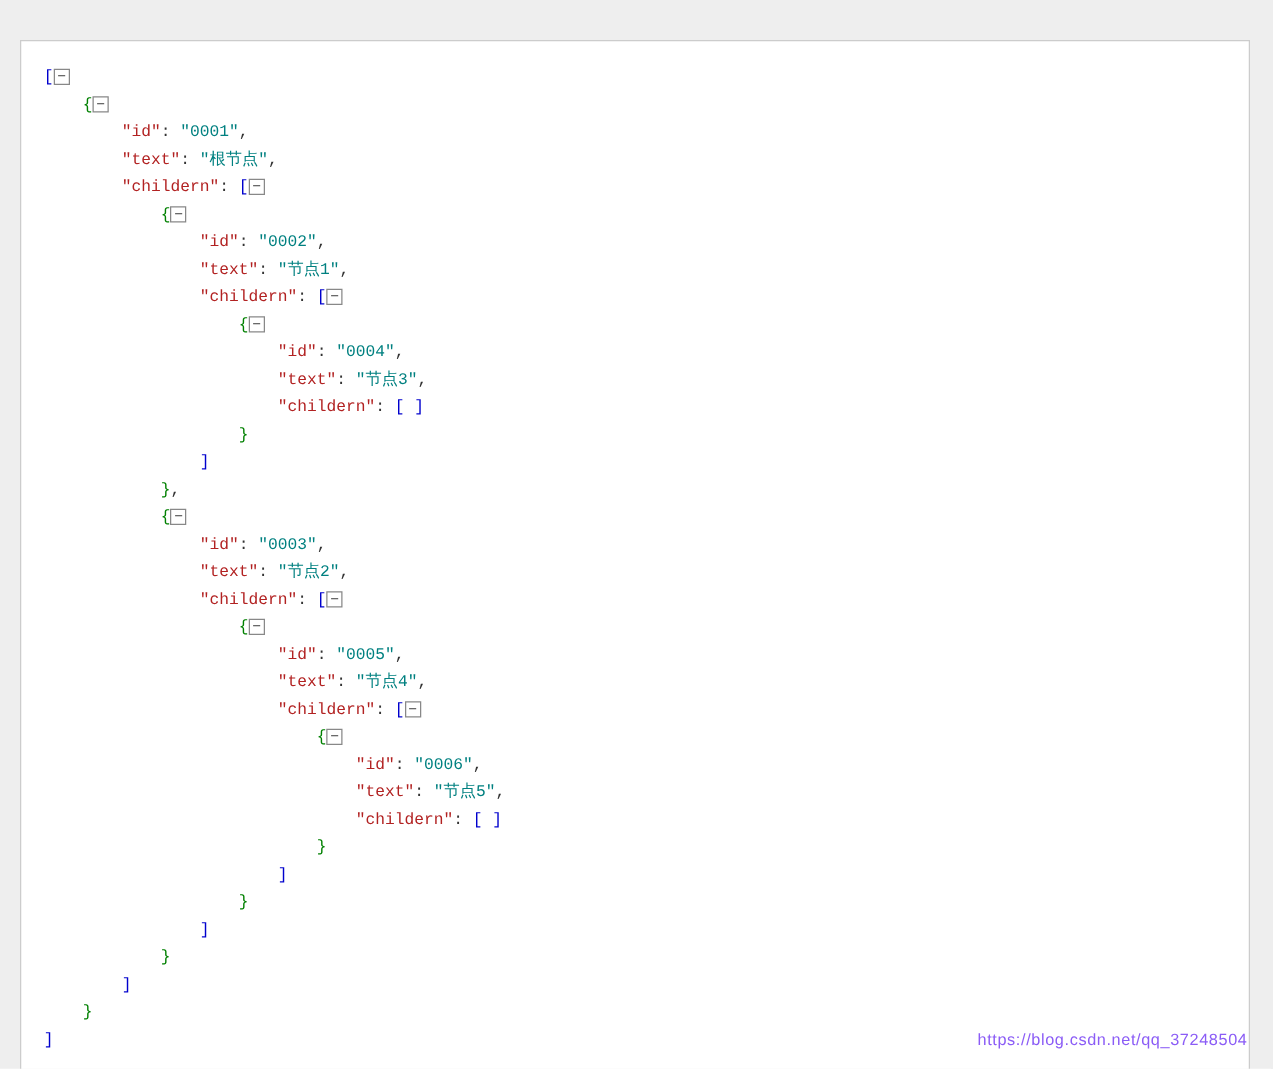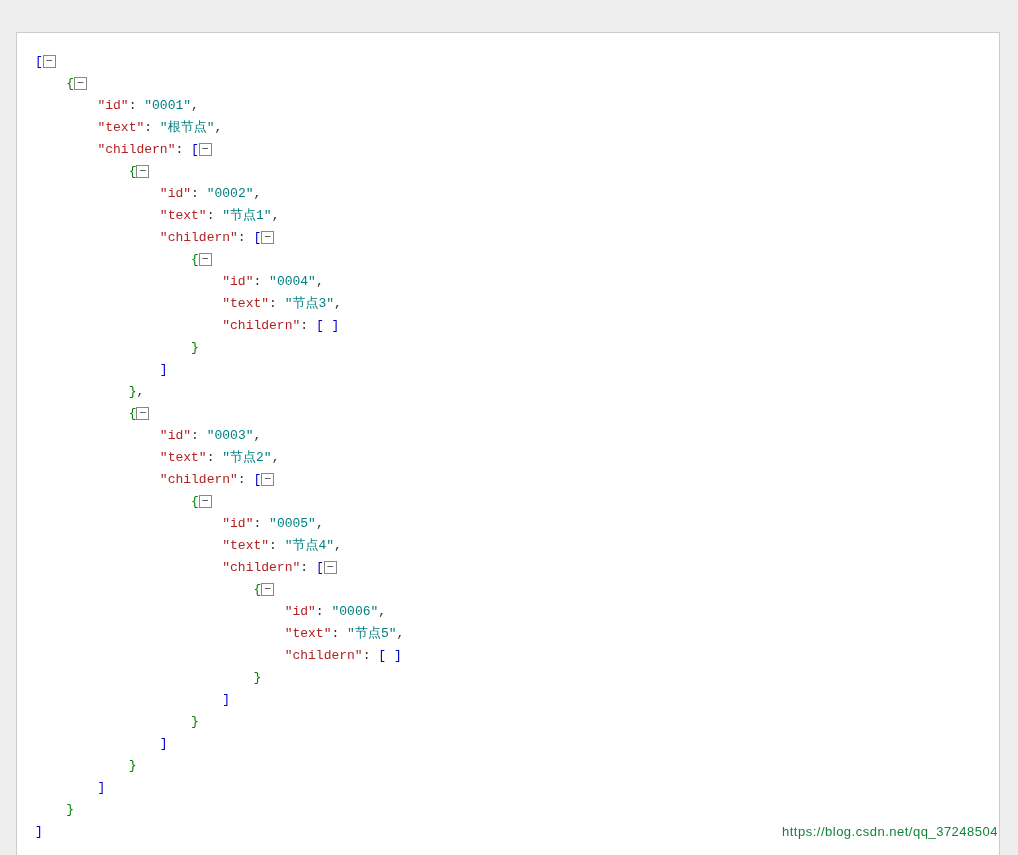--- a/index.html
+++ b/index.html
@@ -49,21 +49,21 @@
     vertical-align: 1px;
     color: #555;
     cursor: pointer;
     user-select: none;
     font-family: monospace;
   }
   .watermark {
     position: absolute;
     right: 20px;
     bottom: 12px;
-    color: #15803d;
+    color: #8b5cf6;
     font-family: Arial, sans-serif;
     font-size: 13px;
     letter-spacing: 0.5px;
     pointer-events: none;
   }
 </style>
 </head>
 <body>
 
 <div class="viewer-box">

